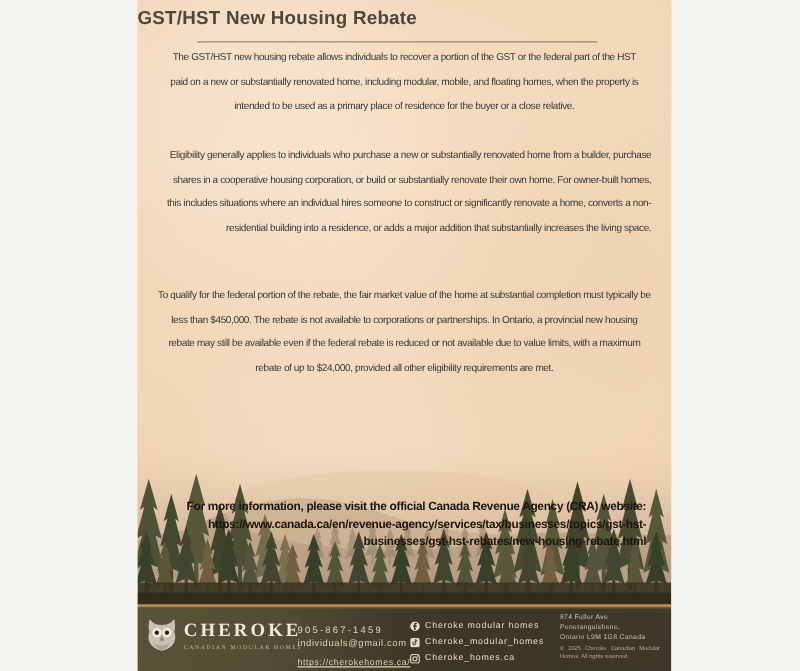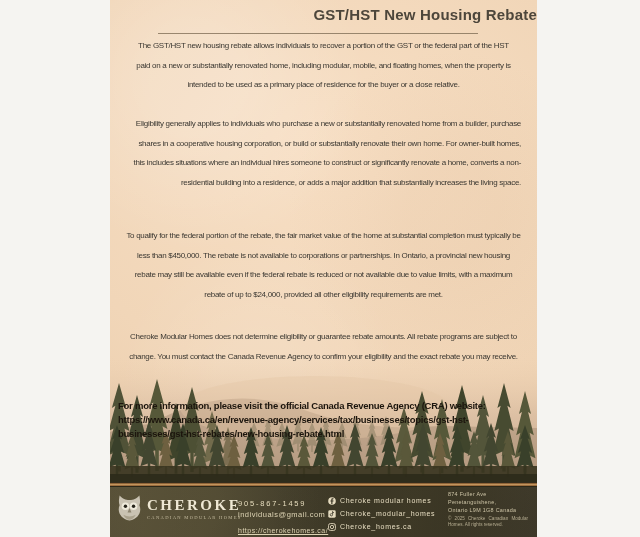--- a/index.html
+++ b/index.html
@@ -19,39 +19,39 @@
   
   .doc::before {
     content:""; position:absolute; inset:0; pointer-events:none; z-index:1;
     background:
       radial-gradient(circle at 20% 15%, rgba(255,255,255,.20) 0 8%, transparent 30%),
       radial-gradient(circle at 80% 40%, rgba(210,170,130,.12) 0 10%, transparent 35%),
       radial-gradient(circle at 35% 70%, rgba(255,255,255,.10) 0 8%, transparent 30%);
   }
   .title {
     position: absolute; top: 6px; left: 0; width: 100%; z-index: 2;
-    text-align: right; font-size: 15px; font-weight: 600;
+    text-align: left; font-size: 15px; font-weight: 600;
     color: #4d463b; letter-spacing: .2px;
   }
   .divider {
     position: absolute; top: 33px; left: 48px; width: 320px; height: 0; z-index: 2;
     border-top: 1px solid rgba(122,104,80,.75);
   }
   .para {
     position: absolute; left: 0; width: 100%; padding: 0 16px; z-index: 2;
     text-align: center; color: #3a3731;
     font-size: 8px; letter-spacing: -0.3px; line-height: 19.5px;
   }
   .p1 { top: 36px; padding: 0 24px; }
   .p2 { top: 114px; text-align: right; }
   .p3 { top: 226px; }
   .p4 { top: 327px; }
   .cta {
-    position: absolute; top: 399px; left: 0; width: 100%; padding: 0 8px; z-index: 3;
-    text-align: left; color: #1c150d; font-weight: 700;
+    position: absolute; top: 399px; left: 0; width: 100%; padding: 0 20px; z-index: 3;
+    text-align: right; color: #1c150d; font-weight: 700;
     font-size: 9.5px; letter-spacing: -0.25px; line-height: 14px;
   }
   .cta .url { overflow-wrap: anywhere; }
 
   
   .forest { position: absolute; left: 0; top: 358px; width: 427px; height: 125px; z-index: 2; display:block; }
 
   
   .copper-bar {
     position: absolute; left: 0; top: 482px; width: 427px; height: 5px; z-index: 4;
@@ -96,21 +96,20 @@
 <body>
 
 <div class="doc">
 
   <div class="title">GST/HST New Housing Rebate</div>
   <div class="divider"></div>
 
   <div class="para p1">The GST/HST new housing rebate allows individuals to recover a portion of the GST or the federal part of the HST paid on a new or substantially renovated home, including modular, mobile, and floating homes, when the property is intended to be used as a primary place of residence for the buyer or a close relative.</div>
   <div class="para p2">Eligibility generally applies to individuals who purchase a new or substantially renovated home from a builder, purchase shares in a cooperative housing corporation, or build or substantially renovate their own home. For owner-built homes, this includes situations where an individual hires someone to construct or significantly renovate a home, converts a non-residential building into a residence, or adds a major addition that substantially increases the living space.</div>
   <div class="para p3">To qualify for the federal portion of the rebate, the fair market value of the home at substantial completion must typically be less than $450,000. The rebate is not available to corporations or partnerships. In Ontario, a provincial new housing rebate may still be available even if the federal rebate is reduced or not available due to value limits, with a maximum rebate of up to $24,000, provided all other eligibility requirements are met.</div>
-  <div class="para p4">Cheroke Modular Homes does not determine eligibility or guarantee rebate amounts. All rebate programs are subject to change. You must contact the Canada Revenue Agency to confirm your eligibility and the exact rebate you may receive.</div>
 
   <div class="cta">
     <span>For more information, please visit the official Canada Revenue Agency (CRA) website:</span>
     <span> </span>
     <span class="url">https://www.canada.ca/en/revenue-agency/services/tax/businesses/topics/gst-hst-businesses/gst-hst-rebates/new-housing-rebate.html</span>
   </div>
 
   <svg class="forest" viewBox="0 0 427 125" preserveAspectRatio="none" aria-hidden="true">
     <defs>
       <linearGradient id="mist" x1="0" y1="0" x2="0" y2="1">

